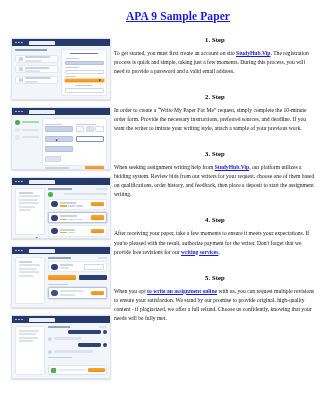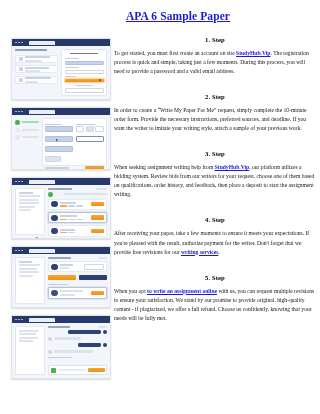--- a/index.html
+++ b/index.html
@@ -229,21 +229,21 @@
   }
   .composer .attach { width: 5px; height: 5px; background: #4caf50; border-radius: 1px; flex: none; }
   .composer .inp { flex: 1; height: 2px; background: #e7ecf4; border-radius: .5px; }
   .composer .send { width: 17px; }
 </style>
 </head>
 <body>
 
 <div class="page">
 
-  <div class="doc-title">APA 6 Sample Paper</div>
+  <div class="doc-title">APA 9 Sample Paper</div>
 
   <div class="shots">
 
     <div class="shot h1">
       <div class="chrome">
         <span class="dot"></span>
         <span class="dot"></span>
         <span class="dot"></span>
         <span class="chrome-tab"></span>
       </div>

